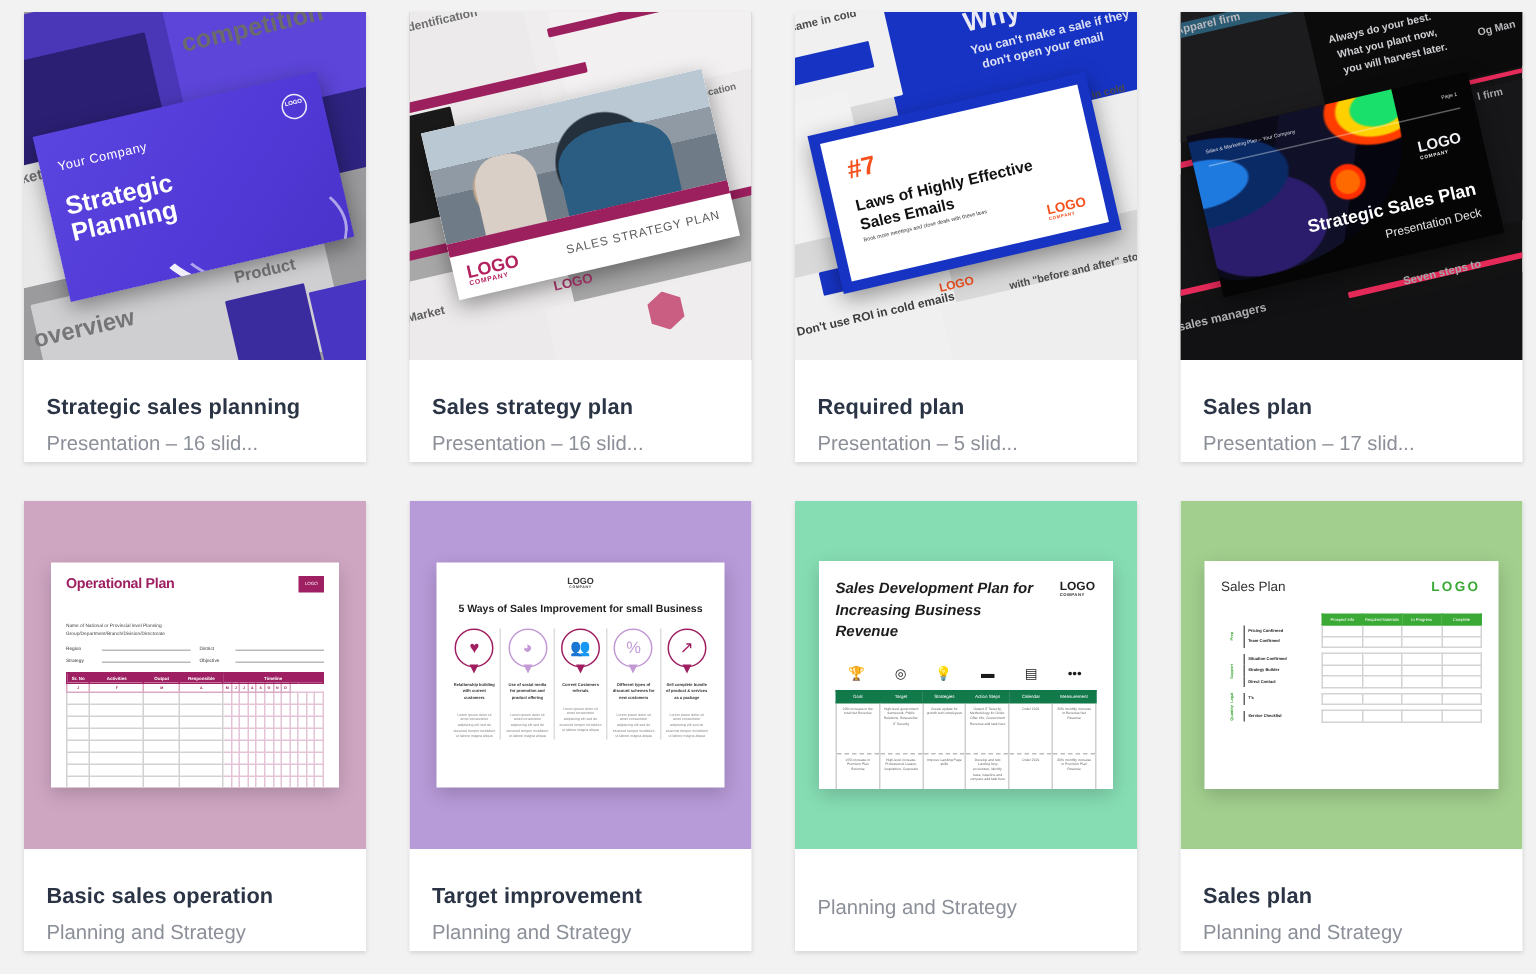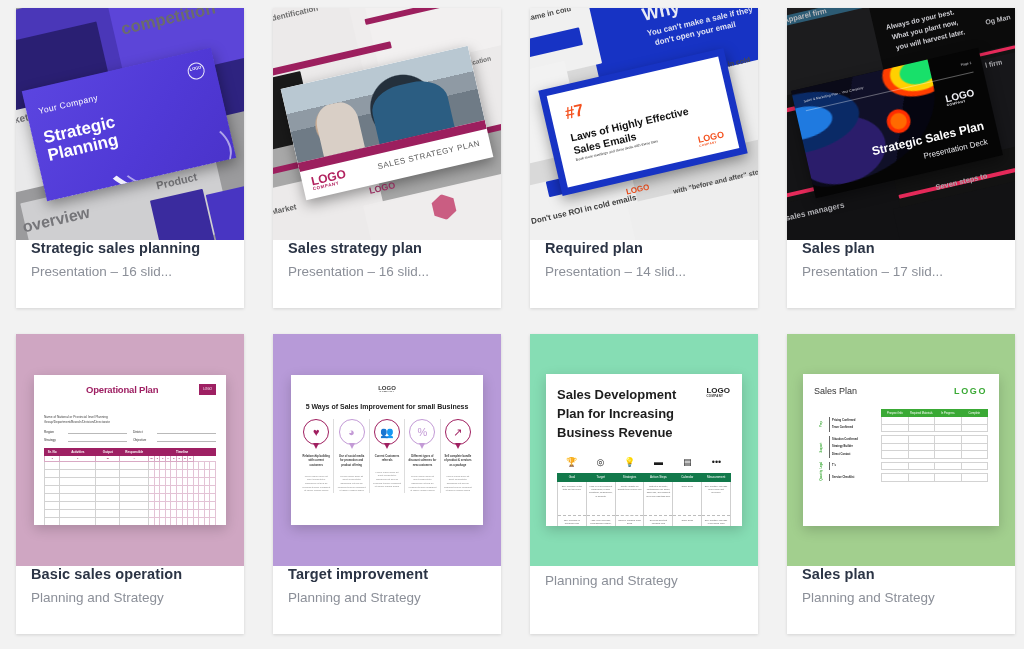--- a/index.html
+++ b/index.html
@@ -33,21 +33,21 @@
 
   .thumb {
     width: 228px;
     height: 232px;
     position: relative;
     overflow: hidden;
     background: #9a9a9a;
   }
 
   .card-meta {
-    padding: 0 15px 0 15px;
+    padding: 24px 15px 0 15px;
     height: 48px;
   }
   .card-title {
     font-size: 14.5px;
     color: #2b3445;
     font-weight: bold;
     letter-spacing: 0.1px;
     line-height: 1.2;
     white-space: nowrap;
   }
@@ -233,21 +233,21 @@
   .doc {
     background: #fff;
     box-shadow: 0 4px 12px rgba(0,0,0,0.18);
     position: relative;
     overflow: hidden;
   }
 
   
   .c5 .thumb { background: #cfa6c2; }
   .c5 .doc { width: 192px; height: 150px; padding: 9px 10px; }
-  .c5 .op-title { font-size: 9.5px; font-weight: bold; color: #9e2063; letter-spacing: -.2px; margin-left: 42px; }
+  .c5 .op-title { font-size: 9.5px; font-weight: bold; color: #9e2063; letter-spacing: -.2px; }
   .c5 .op-logo { position: absolute; right: 10px; top: 9px; width: 17px; height: 11px; background: #9e2063;
                  color:#fff; font-size:3px; text-align:center; line-height:11px; }
   .c5 .op-meta { margin-top: 20px; font-size: 3.2px; color: #444; line-height: 1.5; }
   .c5 .op-fields { margin-top: 4px; }
   .c5 .fr { display: flex; gap: 6px; margin-bottom: 3px; }
   .c5 .fcell { flex: 1; display: flex; align-items: flex-end; gap: 2px; }
   .c5 .flab { font-size: 3.2px; color: #333; width: 22px; }
   .c5 .fline { flex: 1; border-bottom: .5px solid #b9b9b9; height: 5px; }
   .c5 table { width: 100%; border-collapse: collapse; margin-top: 6px; table-layout: fixed; }
   .c5 thead th { background: #9e2063; color: #fff; font-size: 3px; font-weight: bold; height: 7px; border: .4px solid #9e2063; }
@@ -274,21 +274,21 @@
   .c6 .p-dark .g { color: #a01f60; }
   .c6 .p-light { border: 1.6px solid #c39ad6; }
   .c6 .p-light:after { border-top: 6px solid #c39ad6; }
   .c6 .p-light .g { color: #c39ad6; }
   .c6 .si-cap { font-size: 2.7px; font-weight: bold; color: #333; margin-top: 10px; line-height: 1.5; }
   .c6 .si-body { font-size: 2.4px; color: #888; margin-top: 7px; line-height: 1.55; }
 
   
   .c7 .thumb { background: #86ddb4; }
   .c7 .doc { width: 196px; height: 152px; padding: 12px 11px; }
-  .c7 .sd-title { font-size: 13px; font-weight: bold; color: #1d1d1d; line-height: 1.45; width: 140px; }
+  .c7 .sd-title { font-size: 10px; font-style: italic; font-weight: bold; color: #1d1d1d; line-height: 1.45; width: 140px; }
   .c7 .sd-logo { position: absolute; right: 12px; top: 13px; font-size: 8px; font-weight: bold; color: #1d1d1d; line-height: 1; }
   .c7 .sd-logo small { display: block; font-size: 2.8px; letter-spacing: .4px; }
   .c7 .sd-icons { display: flex; margin-top: 15px; }
   .c7 .sd-icons > div { flex: 1; text-align: center; font-size: 9px; color: #1b1b1b; line-height: 1; }
   .c7 table { width: 100%; border-collapse: collapse; margin-top: 6px; table-layout: fixed; }
   .c7 thead th { background: #12794b; color: #fff; font-size: 3px; height: 8px; font-weight: normal; border: .4px solid #12794b; }
   .c7 tbody td { border-left: .4px solid #cfcfcf; border-right: .4px solid #cfcfcf;
                  border-bottom: .5px dashed #bdbdbd; font-size: 2.3px; color: #666;
                  text-align: center; vertical-align: top; padding: 3px 2px; line-height: 1.5; height: 34px; }
 
@@ -399,21 +399,21 @@
           <div class="h-num">#7</div>
           <div class="h-l1">Laws of Highly Effective</div>
           <div class="h-l2">Sales Emails</div>
           <div class="h-sub">Book more meetings and close deals with these laws</div>
           <div class="h-logo3"><span>LOGO</span><small>COMPANY</small></div>
         </div>
       </div>
     </div>
     <div class="card-meta">
       <div class="card-title">Required plan</div>
-      <div class="card-sub">Presentation – 14 slid...</div>
+      <div class="card-sub">Presentation – 5 slid...</div>
     </div>
   </div>
 
   <div class="card c4">
     <div class="thumb">
       <div class="backdrop">
         <div class="bp d1">
             <div class="d1h"></div>
           </div>
         <div class="bp d2"></div>

